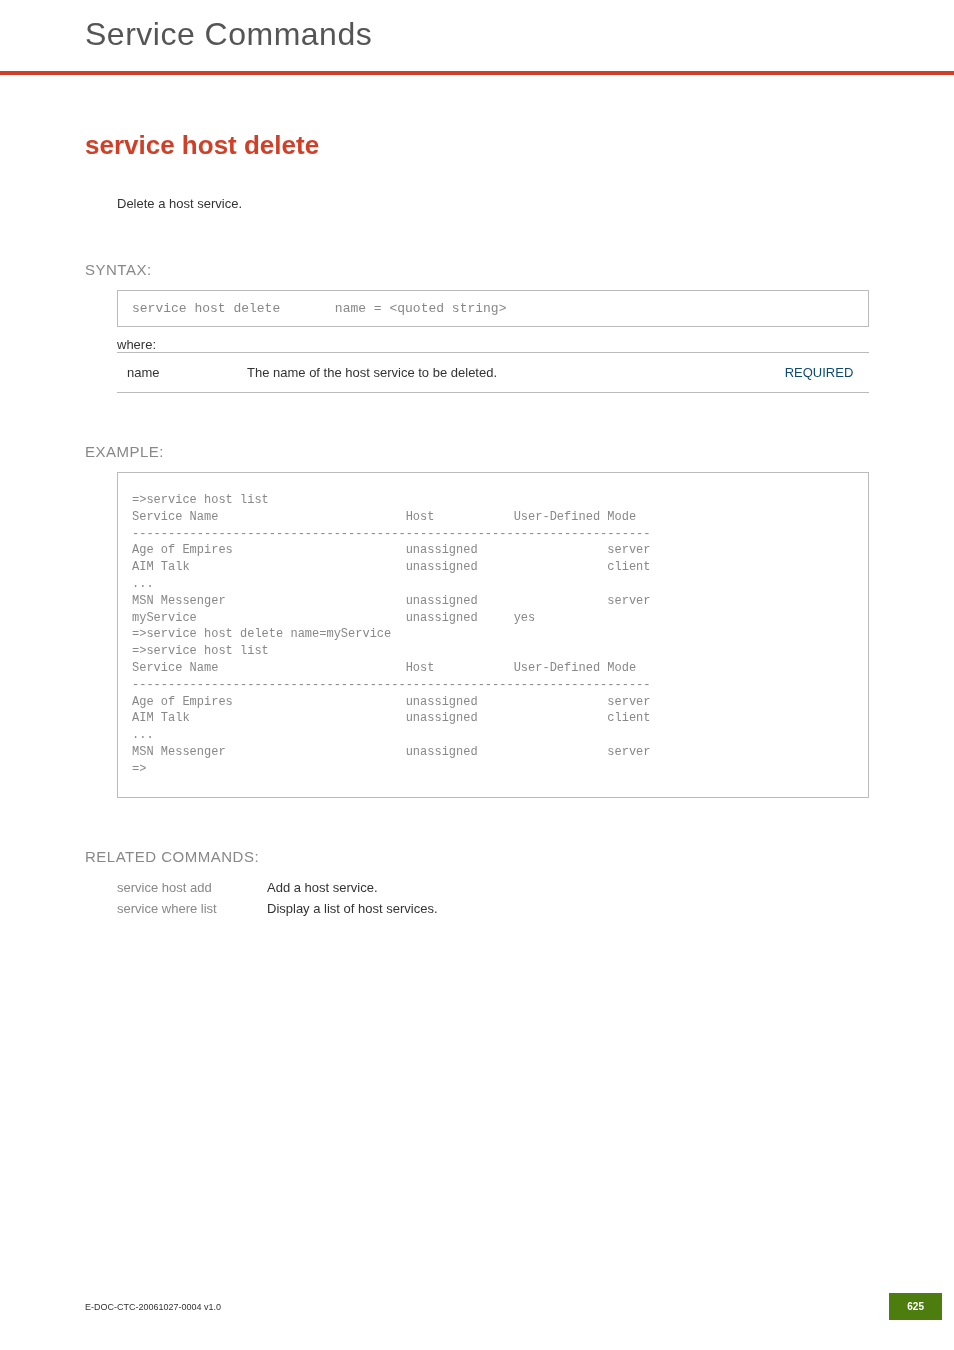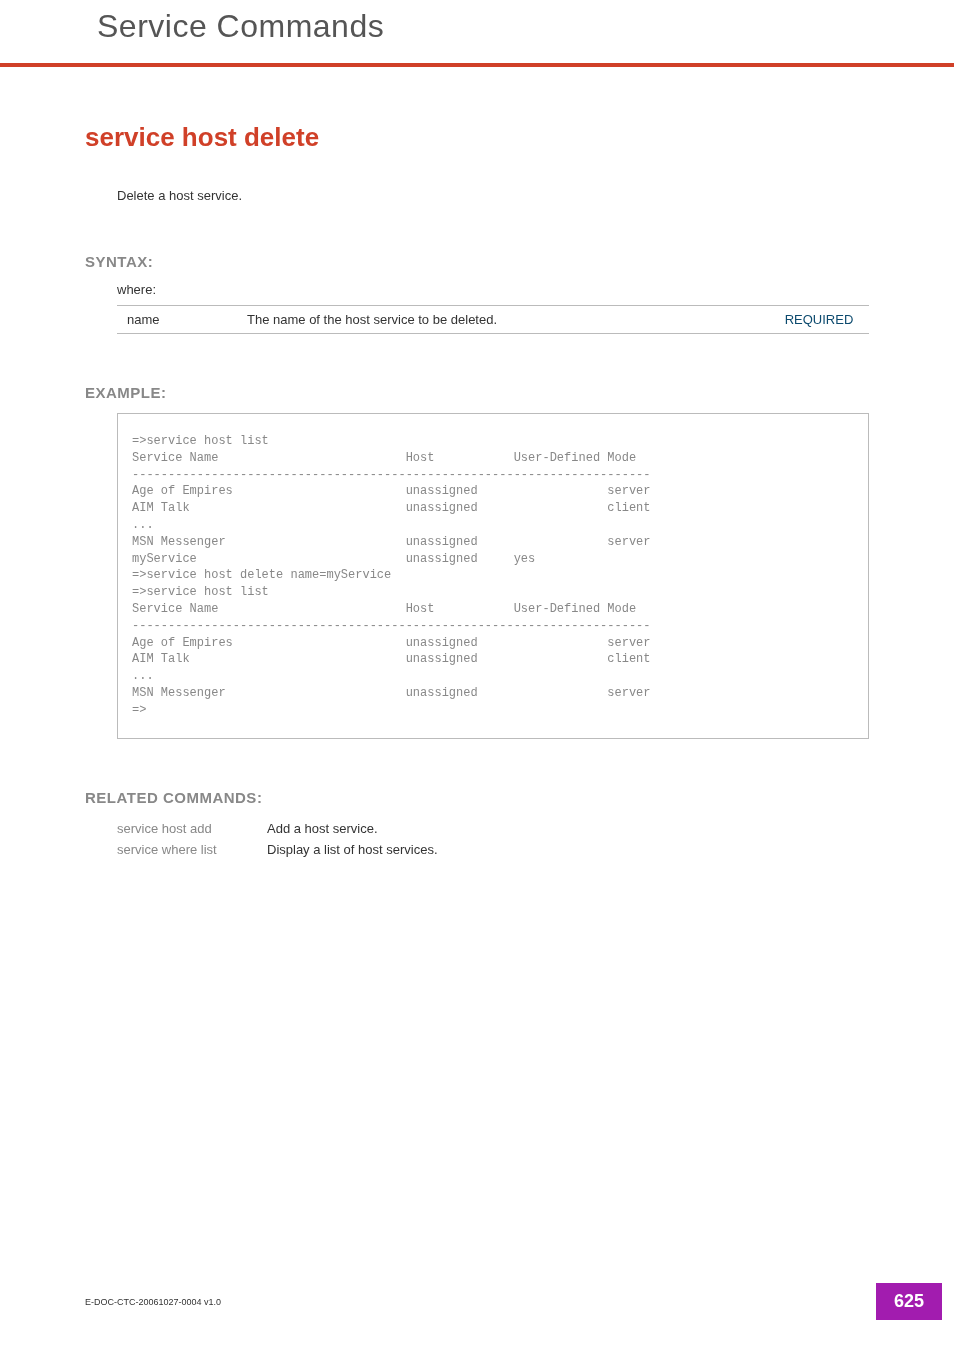--- a/index.html
+++ b/index.html
@@ -8,22 +8,21 @@
       box-sizing: border-box;
     }
     body {
       font-family: Arial, Helvetica, sans-serif;
       background: #fff;
       width: 954px;
       height: 1350px;
       position: relative;
     }
     .page-header {
-      padding: 8px 85px 0 85px;
-      margin-left: 12px;
+      padding: 16px 85px 0 85px;
     }
     .page-title {
       font-size: 32px;
       font-weight: 300;
       color: #555;
       letter-spacing: 0.5px;
       font-family: Arial, sans-serif;
     }
     .header-line {
       margin-top: 18px;
@@ -41,51 +40,50 @@
       margin-bottom: 35px;
     }
     .description {
       font-size: 13px;
       color: #333;
       margin-left: 32px;
       margin-bottom: 50px;
     }
     .subsection-title {
       font-size: 15px;
-      font-weight: bold;
+      font-weight: normal;
       color: #888;
       letter-spacing: 0.5px;
       margin-bottom: 12px;
     }
     .syntax-box {
       border: 1px solid #bbb;
       padding: 10px 14px;
       font-family: "Courier New", monospace;
       font-size: 13px;
       color: #888;
       margin-left: 32px;
       margin-bottom: 10px;
     }
     .syntax-box .syntax-text {
       white-space: pre;
     }
     .where-label {
       font-size: 13px;
       color: #333;
       margin-left: 32px;
-      margin-bottom: 8px;
     }
     .params-table {
       margin-left: 32px;
       width: calc(100% - 32px);
       border-collapse: collapse;
       margin-bottom: 50px;
     }
     .params-table td {
-      padding: 6px 10px;
+      padding: 12px 10px;
       font-size: 13px;
       border-top: 1px solid #bbb;
       border-bottom: 1px solid #bbb;
     }
     .params-table .param-name {
       width: 120px;
       color: #333;
     }
     .params-table .param-desc {
       color: #333;
@@ -130,40 +128,43 @@
       right: 12px;
       display: flex;
       justify-content: space-between;
       align-items: center;
     }
     .footer-doc {
       font-size: 9px;
       color: #333;
     }
     .page-number-box {
-      background: #a21caf;
+      background: #4d7c0f;
       color: #fff;
       padding: 8px 18px;
-      font-size: 18px;
+      font-size: 10px;
       font-weight: bold;
     }
   </style>
 </head>
 <body>
 
 <div class="page-header">
   <div class="page-title">Service Commands</div>
 </div>
 <div class="header-line"></div>
 
 <div class="content">
   <h1 class="section-title">service host delete</h1>
   <p class="description">Delete a host service.</p>
 
   <h2 class="subsection-title">SYNTAX:</h2>
+  <div class="syntax-box">
+    <span class="syntax-text">service host delete       name = &lt;quoted string&gt;</span>
+  </div>
   <p class="where-label">where:</p>
   <table class="params-table">
     <tbody>
         <tr>
       <td class="param-name">name</td>
       <td class="param-desc">The name of the host service to be deleted.</td>
       <td class="param-req">REQUIRED</td>
     </tr>
   </tbody>
     </table>

